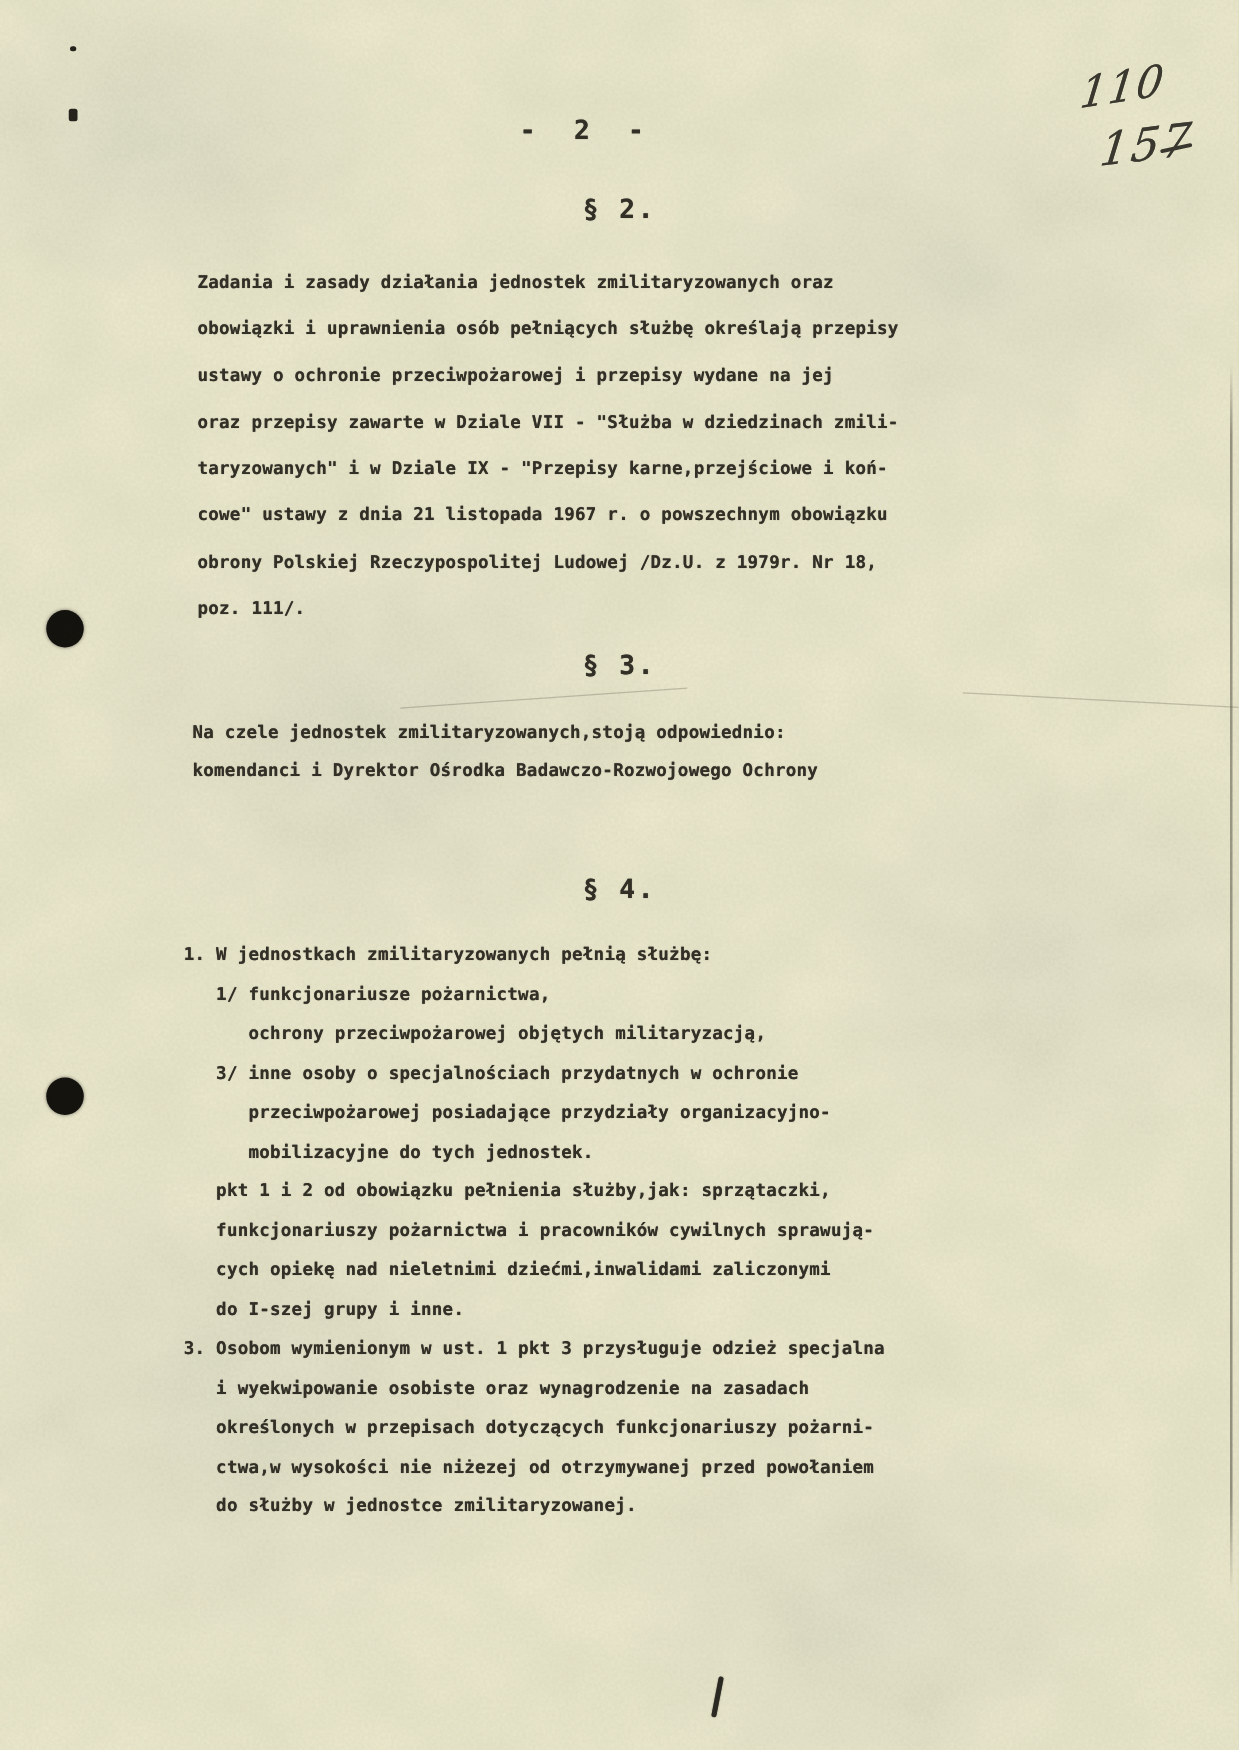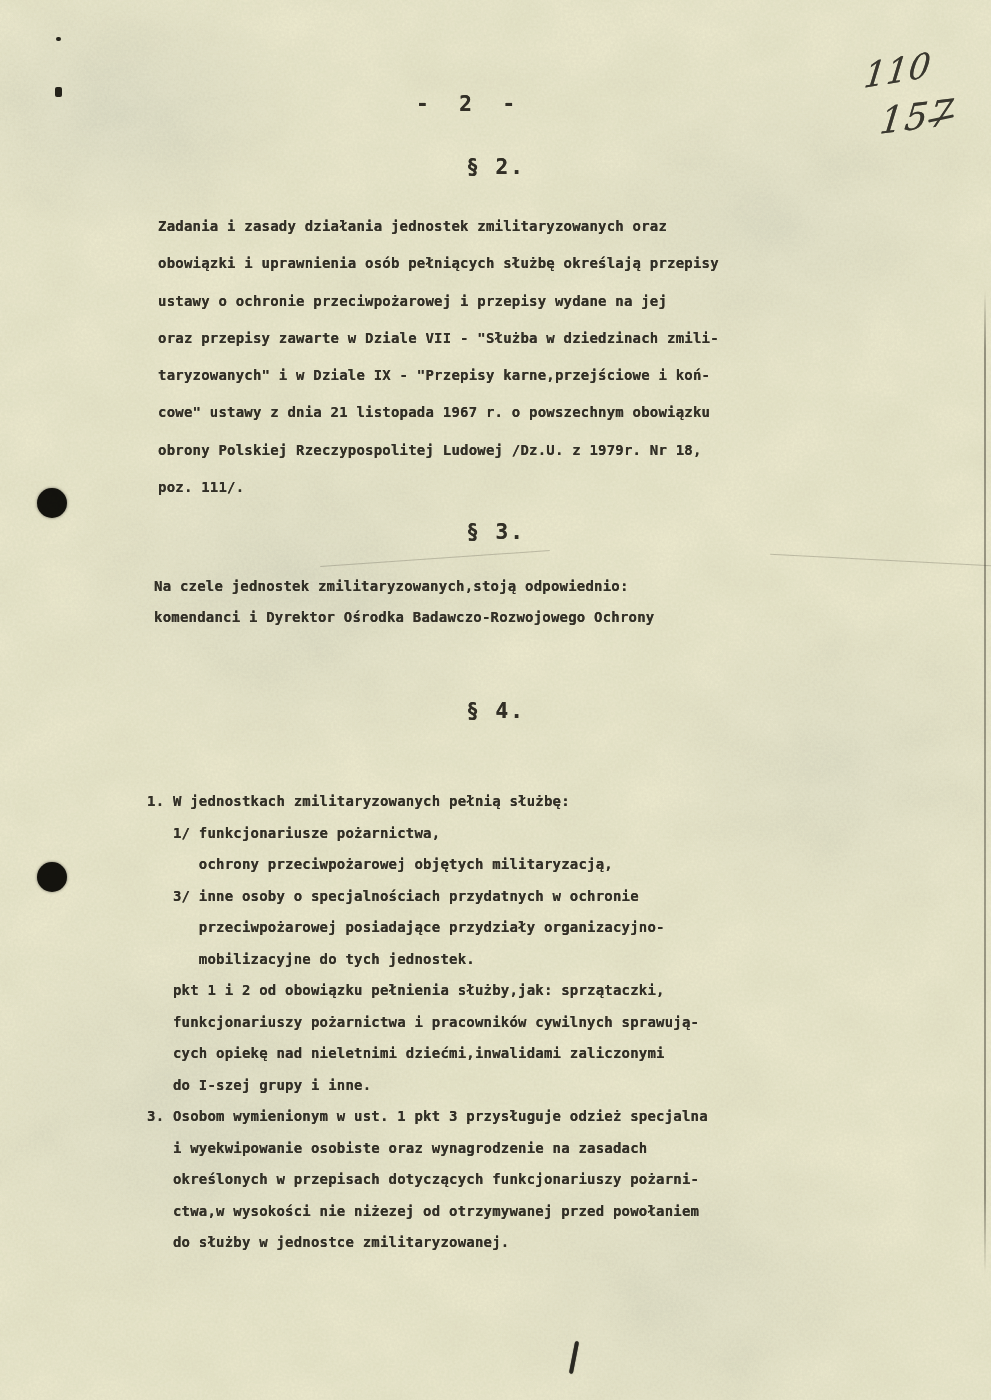--- a/index.html
+++ b/index.html
@@ -27,21 +27,21 @@
   .typed { position:absolute; font-weight:bold; text-shadow:0 0 0.6px rgba(48,45,36,.85); }
   .tline { white-space:pre; }
 
   .page-num { top:92px; left:385px; width:170px; text-align:center; font-size:21px; letter-spacing:9px; }
   .heading  { left:0; width:991px; text-align:center; font-size:21px; letter-spacing:2px; }
   .h-s2 { top:155px; } .h-s3 { top:520px; } .h-s4 { top:699px; }
 
   .lines { font-size:14px; letter-spacing:0.2px; }
   .s2 { left:158px; top:208px; line-height:37.3px; }
   .s3 { left:154px; top:552px; line-height:31px;margin-top:19px;  }
-  .s4 { left:147px; top:749px; line-height:31.5px;margin-top:37px; }
+  .s4 { left:147px; top:749px; line-height:31.5px; }
 
   .hw { position:absolute; font-family:"DejaVu Serif","Liberation Serif",serif; font-style:italic;
         color:#3c3a31; text-shadow:0 0 0.5px rgba(55,52,44,.7); }
   .hw-top    { top:50px; left:864px; font-size:34px; letter-spacing:1px; transform:rotate(-9deg) skewX(-16deg); }
   .hw-bottom { top:96px; left:880px; font-size:36px; letter-spacing:2px; transform:rotate(-7deg) skewX(-14deg); }
   .hw-bar    { position:absolute; top:117px; left:928px; width:26px; height:3px; background:#3c3a31;
                transform:rotate(-12deg); border-radius:2px; }
 
   .hole { position:absolute; width:30px; height:30px; border-radius:50%; background:#14130e;
           box-shadow:0 0 3px rgba(20,19,14,.55); }

